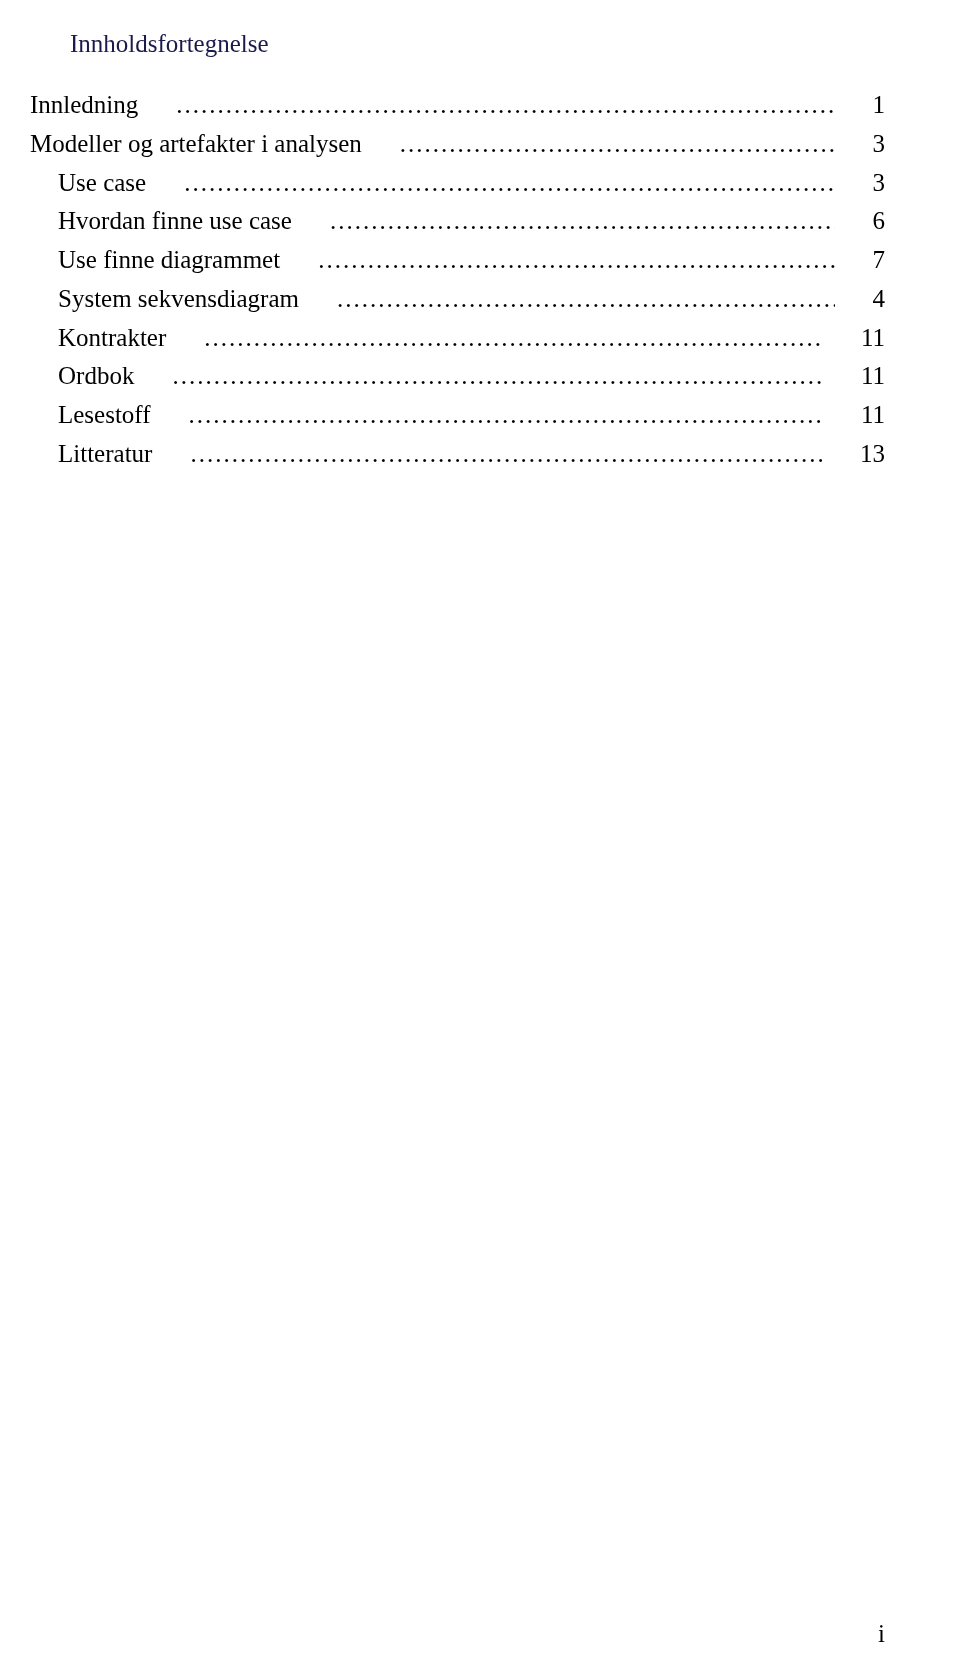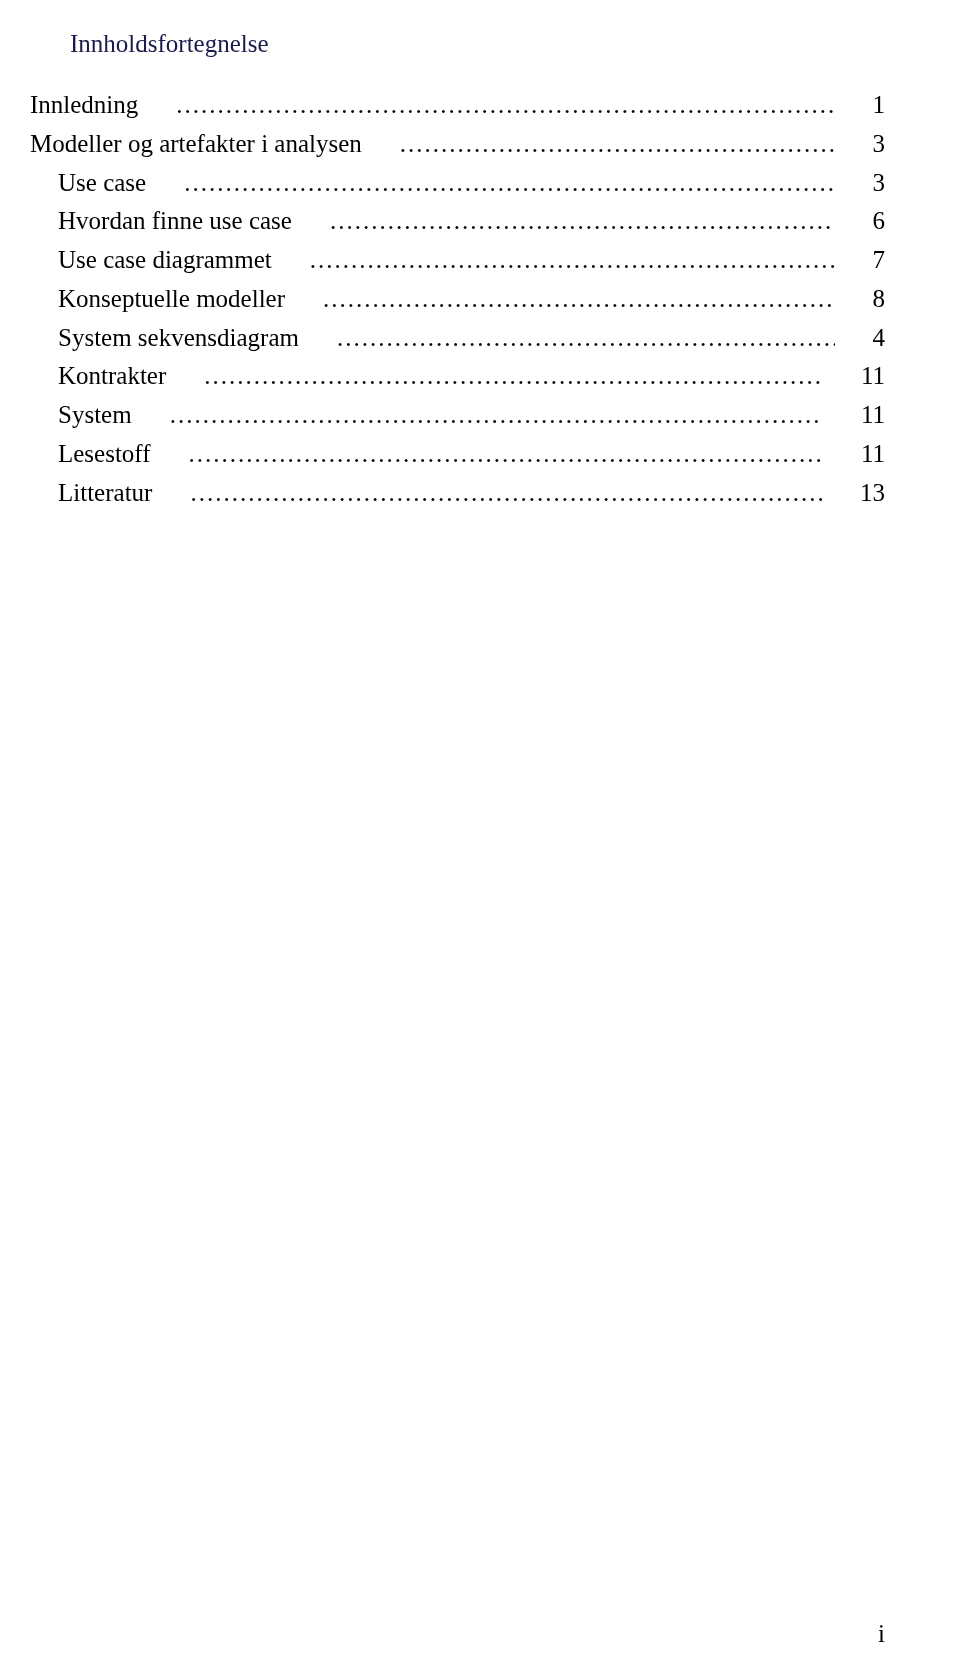--- a/index.html
+++ b/index.html
@@ -83,41 +83,36 @@
     <span class="toc-label">Use case</span>
     <span class="toc-dots"></span>
     <span class="toc-page">3</span>
   </div>
   <div class="toc-entry indent-1">
     <span class="toc-label">Hvordan finne use case</span>
     <span class="toc-dots"></span>
     <span class="toc-page">6</span>
   </div>
   <div class="toc-entry indent-1">
-    <span class="toc-label">Use case diagrammet</span>
+    <span class="toc-label">Use finne diagrammet</span>
     <span class="toc-dots"></span>
     <span class="toc-page">7</span>
-  </div>
-  <div class="toc-entry indent-1">
-    <span class="toc-label">Konseptuelle modeller</span>
-    <span class="toc-dots"></span>
-    <span class="toc-page">8</span>
   </div>
   <div class="toc-entry indent-1">
     <span class="toc-label">System sekvensdiagram</span>
     <span class="toc-dots"></span>
     <span class="toc-page">4</span>
   </div>
   <div class="toc-entry indent-1">
     <span class="toc-label">Kontrakter</span>
     <span class="toc-dots"></span>
     <span class="toc-page">11</span>
   </div>
   <div class="toc-entry indent-1">
-    <span class="toc-label">System</span>
+    <span class="toc-label">Ordbok</span>
     <span class="toc-dots"></span>
     <span class="toc-page">11</span>
   </div>
   <div class="toc-entry indent-1">
     <span class="toc-label">Lesestoff</span>
     <span class="toc-dots"></span>
     <span class="toc-page">11</span>
   </div>
   <div class="toc-entry indent-1">
     <span class="toc-label">Litteratur</span>

